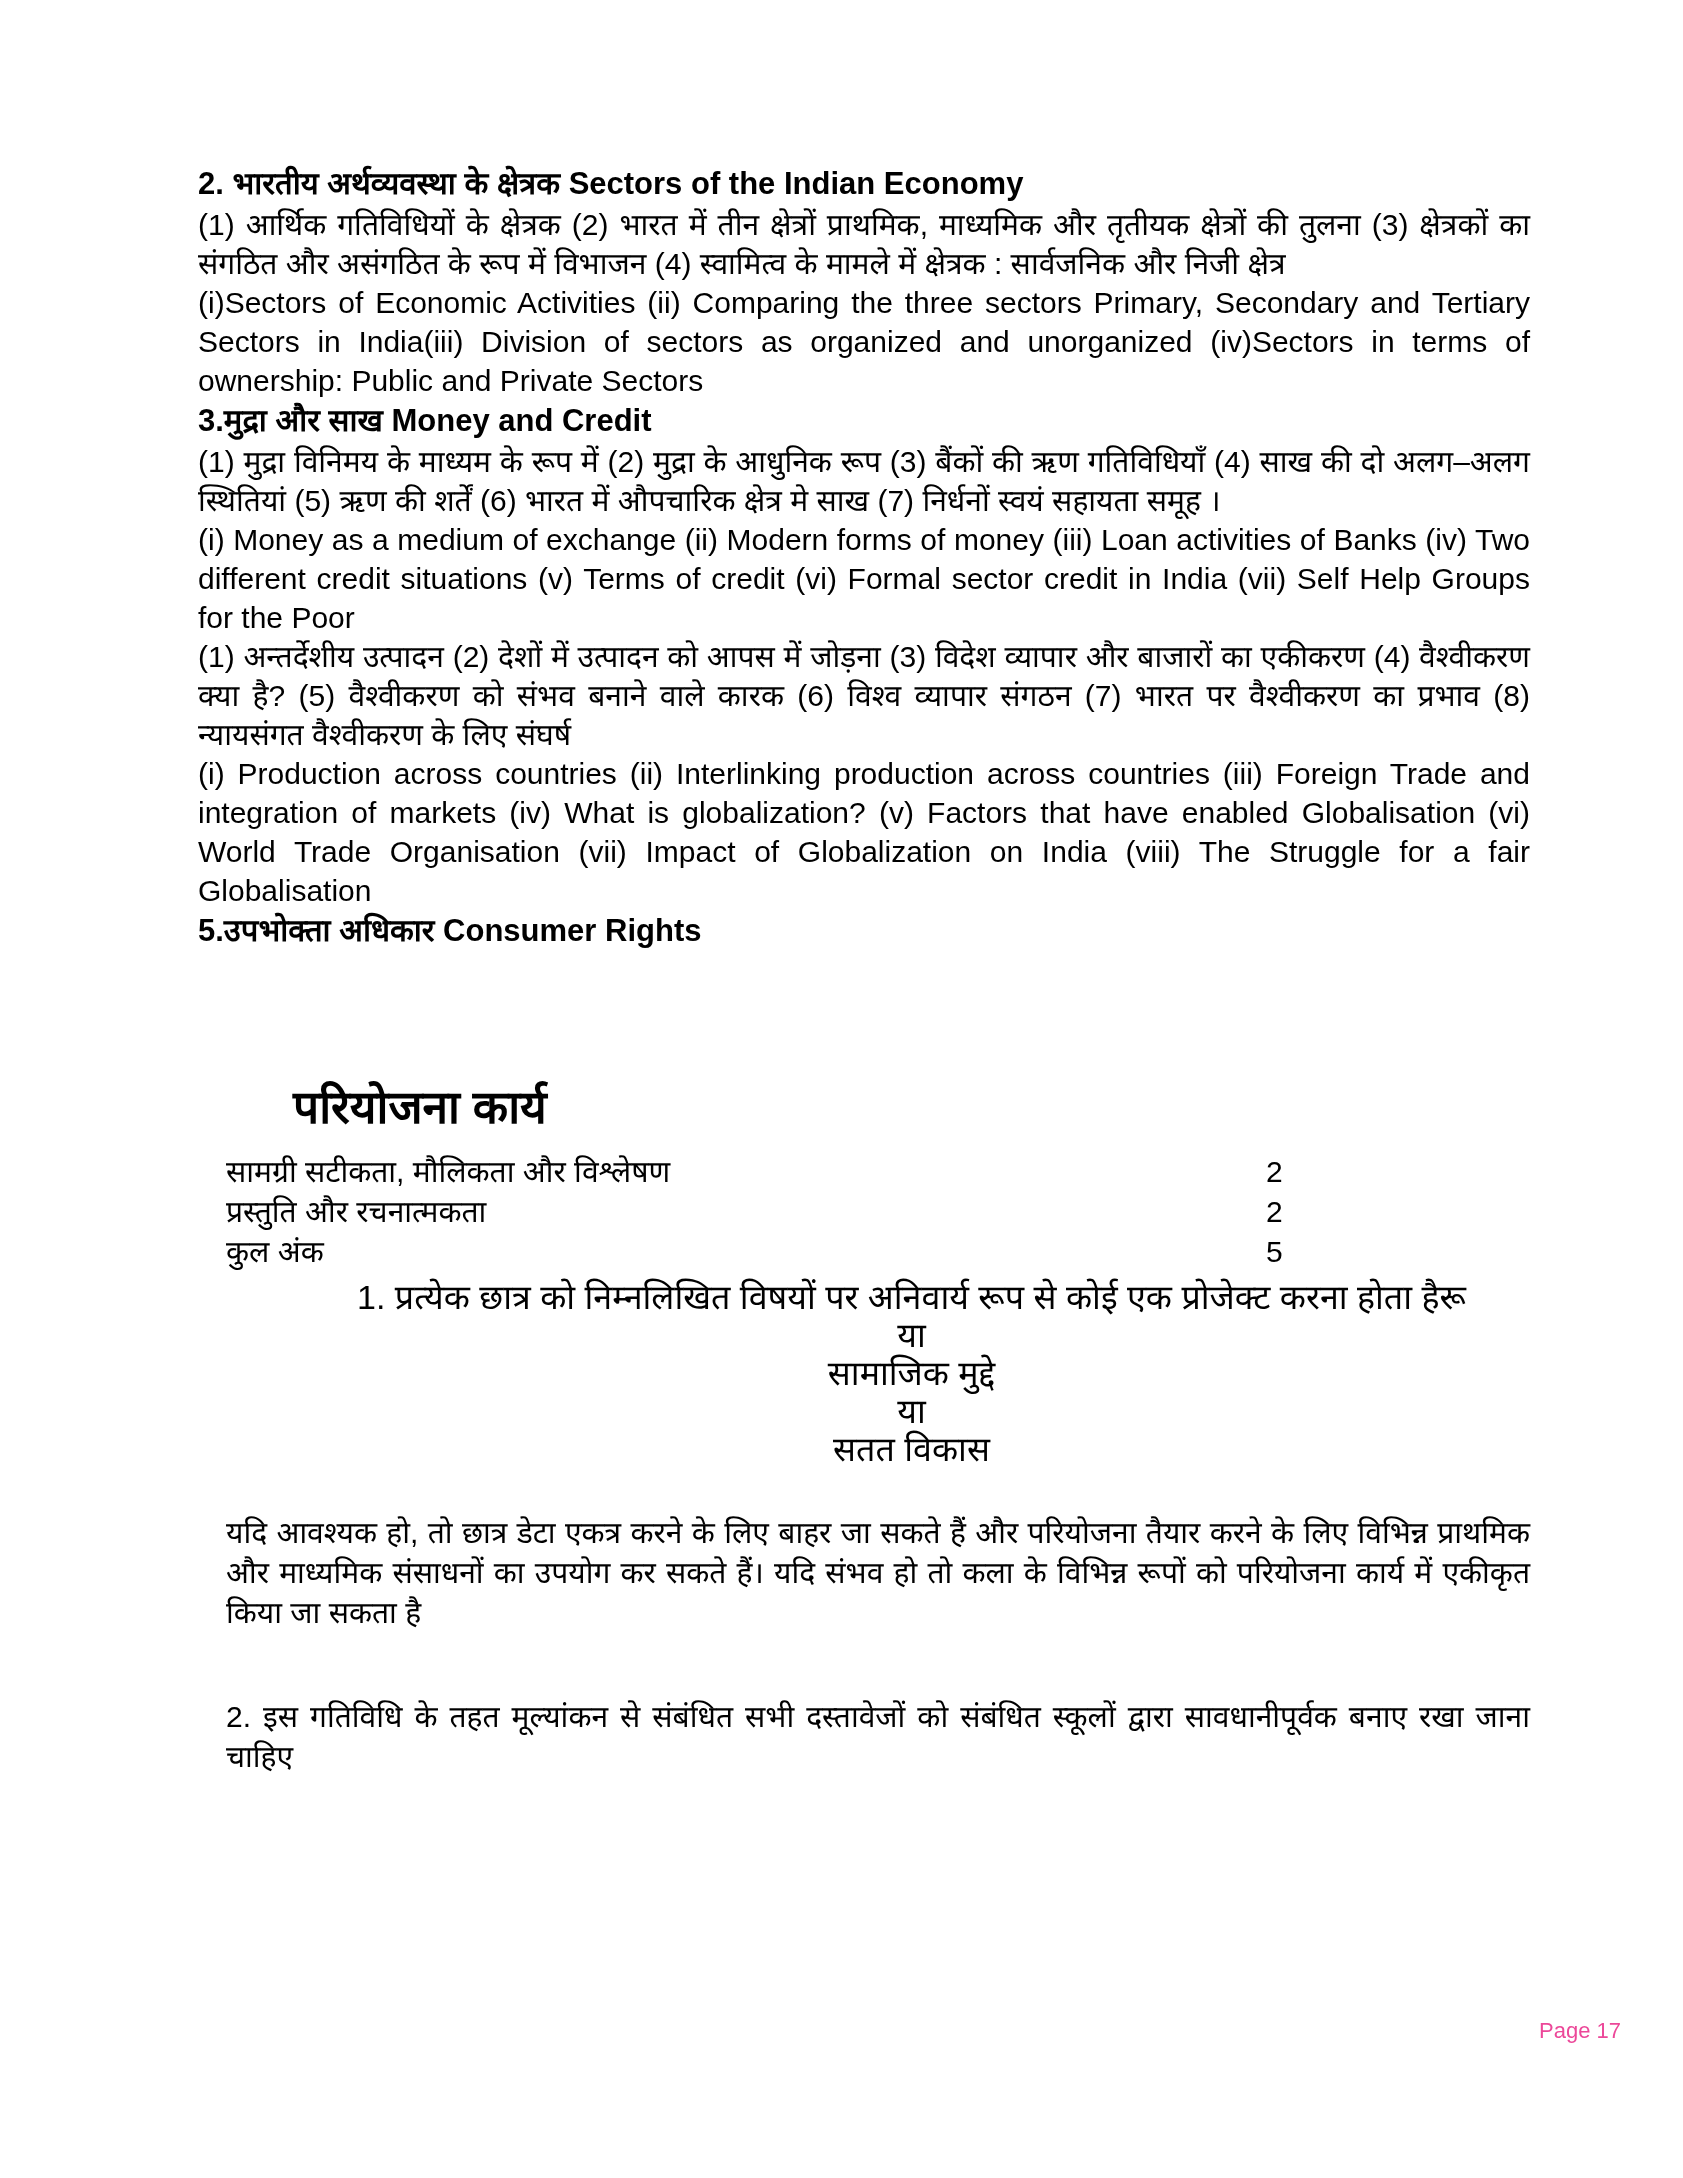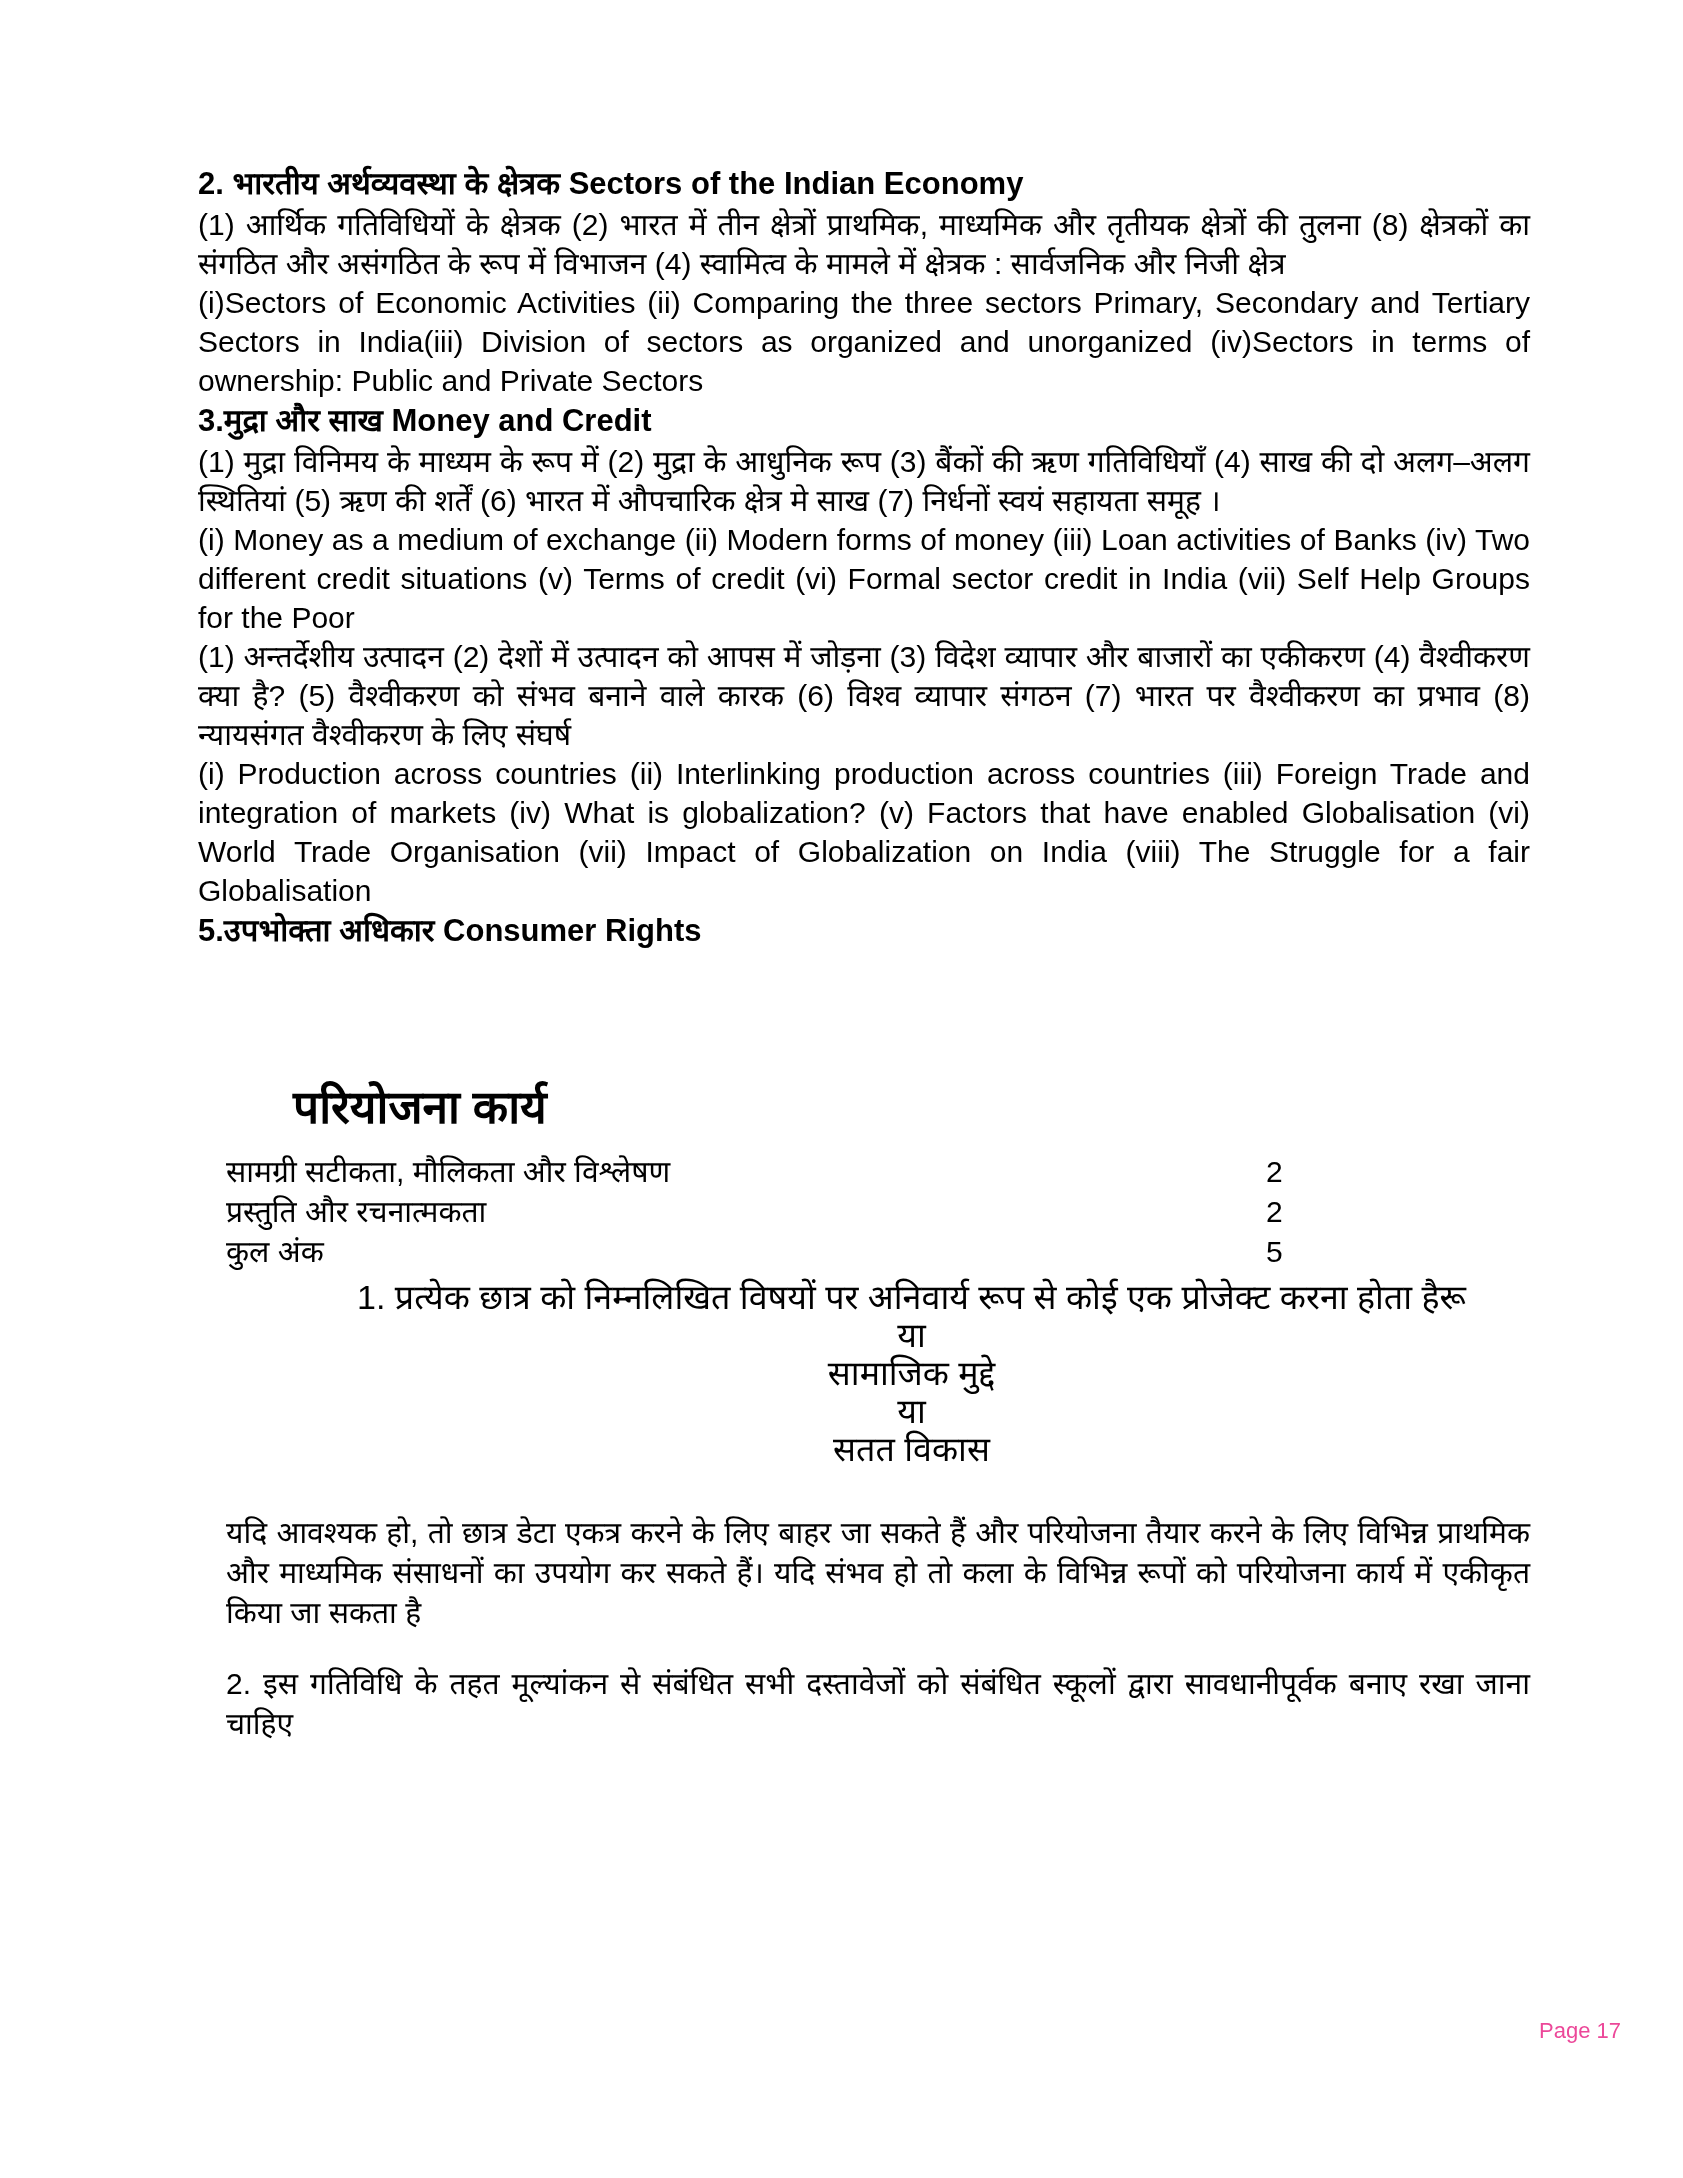--- a/index.html
+++ b/index.html
@@ -72,40 +72,40 @@
   .center-block .option-line {
     margin: 0;
   }
   .note-para {
     font-size: 30px;
     line-height: 40px;
     margin: 45px 0 0 28px;
     text-align: justify;
   }
   .note-para.second {
-    margin-top: 31px;
+    margin-top: 64px;
   }
   .page-footer {
     position: absolute;
     top: 2018px;
     right: 99px;
     font-size: 22px;
     line-height: 26px;
     color: #ec4899;
   }
 </style>
 </head>
 <body>
 
 <div class="page">
   <div class="content">
 
     <div class="section">
       <h2 class="sec-heading">2. भारतीय अर्थव्यवस्था के क्षेत्रक Sectors of the Indian Economy</h2>
-      <p class="body-para">(1) आर्थिक गतिविधियों के क्षेत्रक (2) भारत में तीन क्षेत्रों प्राथमिक, माध्यमिक और तृतीयक क्षेत्रों की तुलना (8) क्षेत्रकों का संगठित और असंगठित के रूप में विभाजन (4) स्वामित्व के मामले में क्षेत्रक : सार्वजनिक और निजी क्षेत्र</p>
+      <p class="body-para">(1) आर्थिक गतिविधियों के क्षेत्रक (2) भारत में तीन क्षेत्रों प्राथमिक, माध्यमिक और तृतीयक क्षेत्रों की तुलना (3) क्षेत्रकों का संगठित और असंगठित के रूप में विभाजन (4) स्वामित्व के मामले में क्षेत्रक : सार्वजनिक और निजी क्षेत्र</p>
       <p class="body-para">(i)Sectors of Economic Activities (ii) Comparing the three sectors Primary, Secondary and Tertiary Sectors in India(iii) Division of sectors as organized and unorganized (iv)Sectors in terms of ownership: Public and Private Sectors</p>
     </div>
 
     <div class="section">
       <h2 class="sec-heading">3.मुद्रा और साख Money and Credit</h2>
       <p class="body-para">(1) मुद्रा विनिमय के माध्यम के रूप में (2) मुद्रा के आधुनिक रूप (3) बैंकों की ऋण गतिविधियाँ (4) साख की दो अलग–अलग स्थितियां (5) ऋण की शर्तें (6) भारत में औपचारिक क्षेत्र मे साख (7) निर्धनों स्वयं सहायता समूह ।</p>
       <p class="body-para">(i) Money as a medium of exchange (ii) Modern forms of money (iii) Loan activities of Banks (iv) Two different credit situations (v) Terms of credit (vi) Formal sector credit in India (vii) Self Help Groups for the Poor</p>
     </div>
 
     <div class="section">

